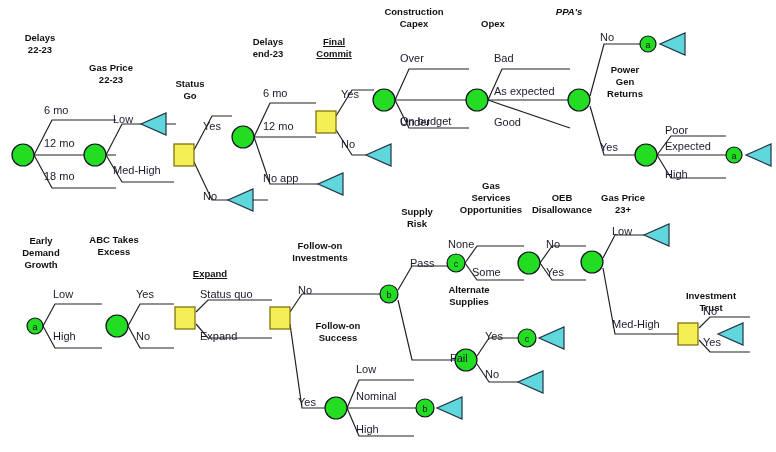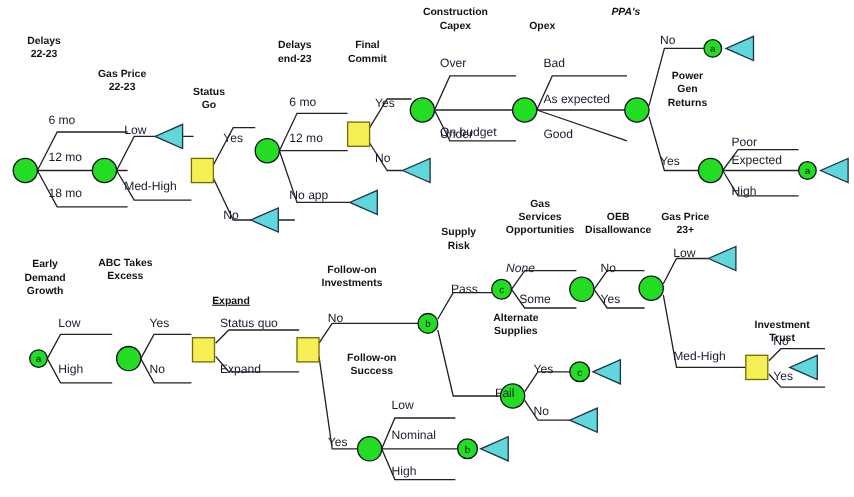--- a/index.html
+++ b/index.html
@@ -117,21 +117,21 @@
   </svg>
   <div id="header-layer">
       <div class="hdr" style="left: 10px; top: 32px; width: 60px;">Delays
 22-23</div>
       <div class="hdr" style="left: 78px; top: 62px; width: 66px;">Gas Price
 22-23</div>
       <div class="hdr" style="left: 160px; top: 78px; width: 60px;">Status
 Go</div>
       <div class="hdr" style="left: 238px; top: 36px; width: 60px;">Delays
 end-23</div>
-      <div class="hdr" style="left: 305px; top: 36px; width: 58px;">Final
+      <div class="hdr" style="left: 305px; top: 36px; width: 58px; text-decoration: underline;">Final
 Commit</div>
       <div class="hdr" style="left: 372px; top: 6px; width: 84px;">Construction
 Capex</div>
       <div class="hdr" style="left: 468px; top: 18px; width: 50px;">Opex</div>
       <div class="hdr" style="left: 542px; top: 6px; width: 54px; font-style: italic;">PPA's</div>
       <div class="hdr" style="left: 596px; top: 64px; width: 58px;">Power
 Gen
 Returns</div>
       <div class="hdr" style="left: 10px; top: 235px; width: 62px;">Early
 Demand
@@ -184,21 +184,21 @@
       <div class="br" style="left: 53px; top: 288px;">Low</div>
       <div class="br" style="left: 53px; top: 330px;">High</div>
       <div class="br" style="left: 136px; top: 288px;">Yes</div>
       <div class="br" style="left: 136px; top: 330px;">No</div>
       <div class="br" style="left: 200px; top: 288px; text-align: right;">Status quo</div>
       <div class="br" style="left: 200px; top: 330px;">Expand</div>
       <div class="br" style="left: 298px; top: 284px;">No</div>
       <div class="br" style="left: 298px; top: 396px;">Yes</div>
       <div class="br" style="left: 410px; top: 257px;">Pass</div>
       <div class="br" style="left: 410px; top: 352px; margin-left: 40px;">Fail</div>
-      <div class="br" style="left: 460px; top: 238px; font-style: italic;">None</div>
+      <div class="br" style="left: 448px; top: 238px;">None</div>
       <div class="br" style="left: 472px; top: 266px;">Some</div>
       <div class="br" style="left: 546px; top: 238px;">No</div>
       <div class="br" style="left: 546px; top: 266px;">Yes</div>
       <div class="br" style="left: 612px; top: 225px;">Low</div>
       <div class="br" style="left: 612px; top: 318px;">Med-High</div>
       <div class="br" style="left: 485px; top: 330px;">Yes</div>
       <div class="br" style="left: 485px; top: 368px;">No</div>
       <div class="br" style="left: 356px; top: 363px;">Low</div>
       <div class="br" style="left: 356px; top: 390px;">Nominal</div>
       <div class="br" style="left: 356px; top: 423px;">High</div>

